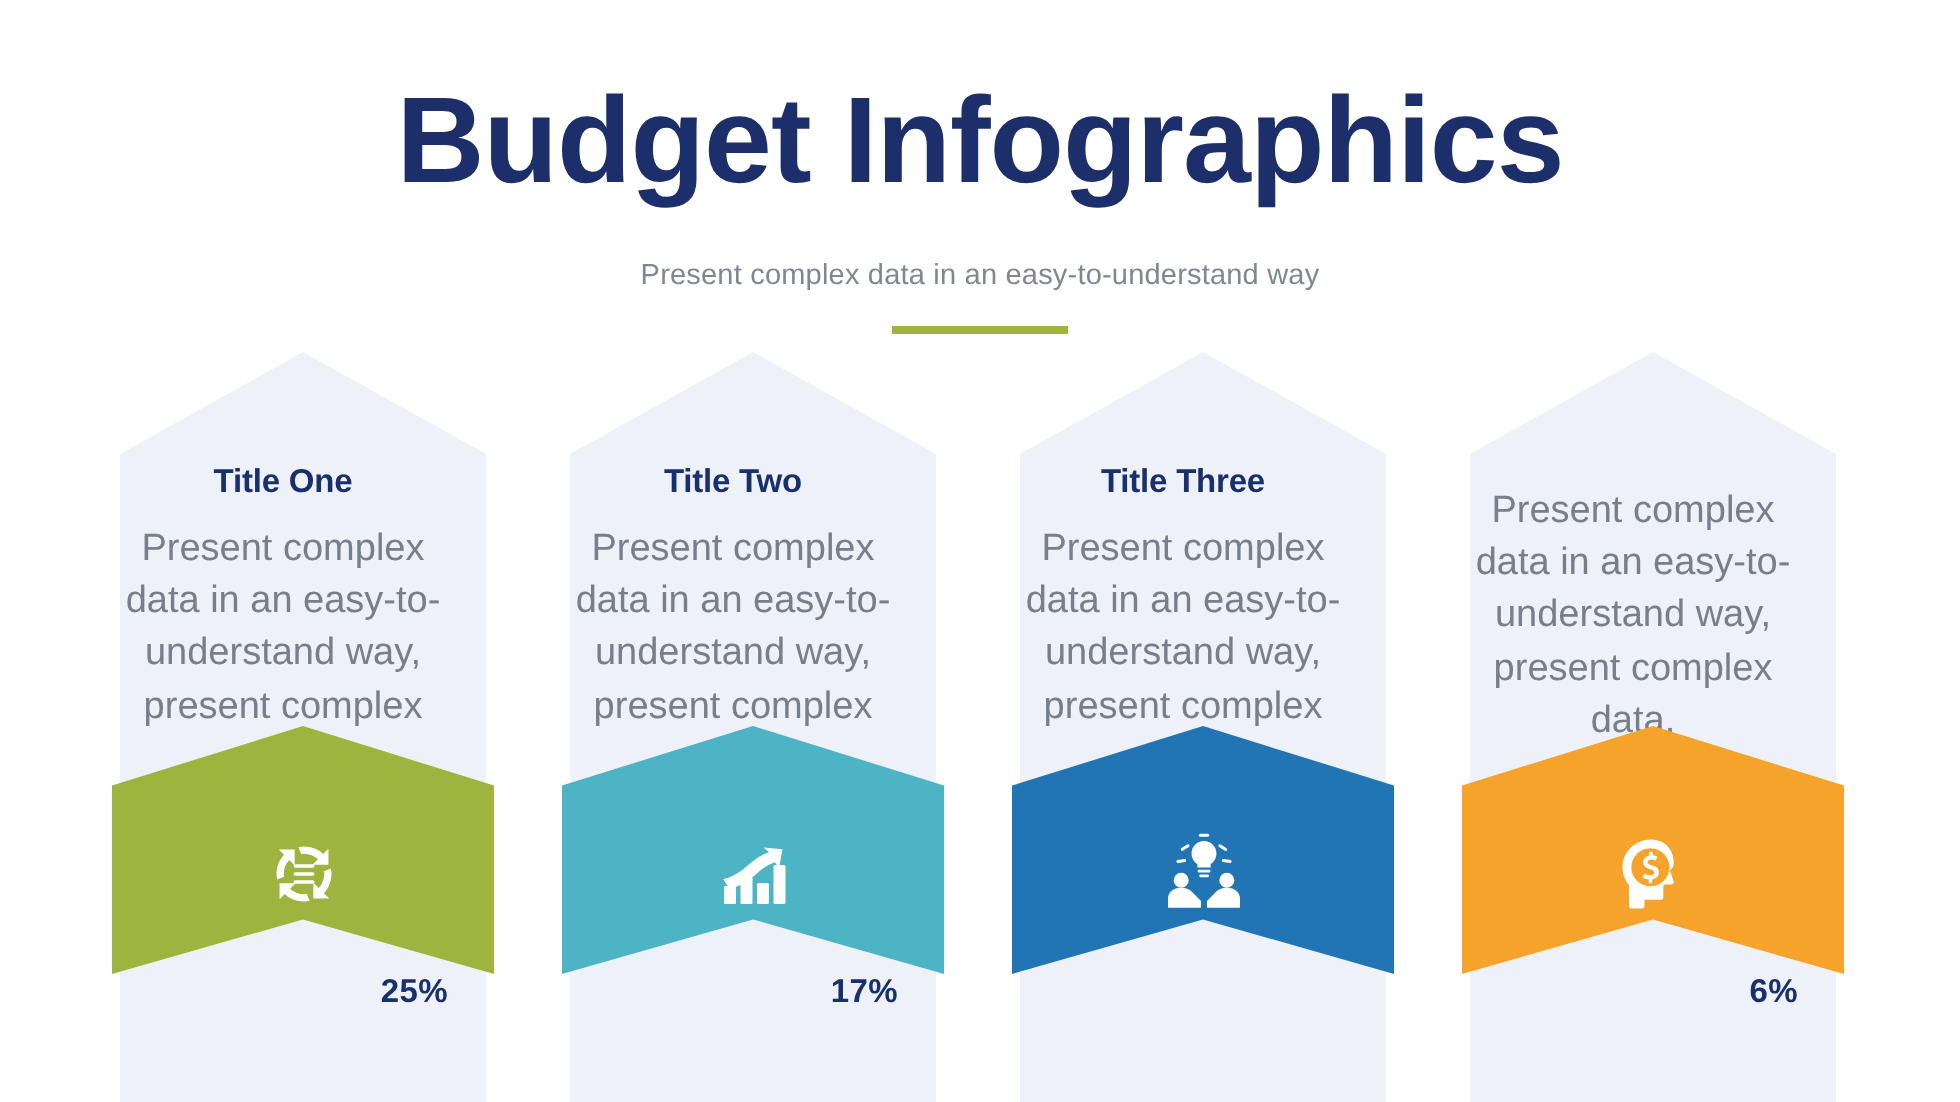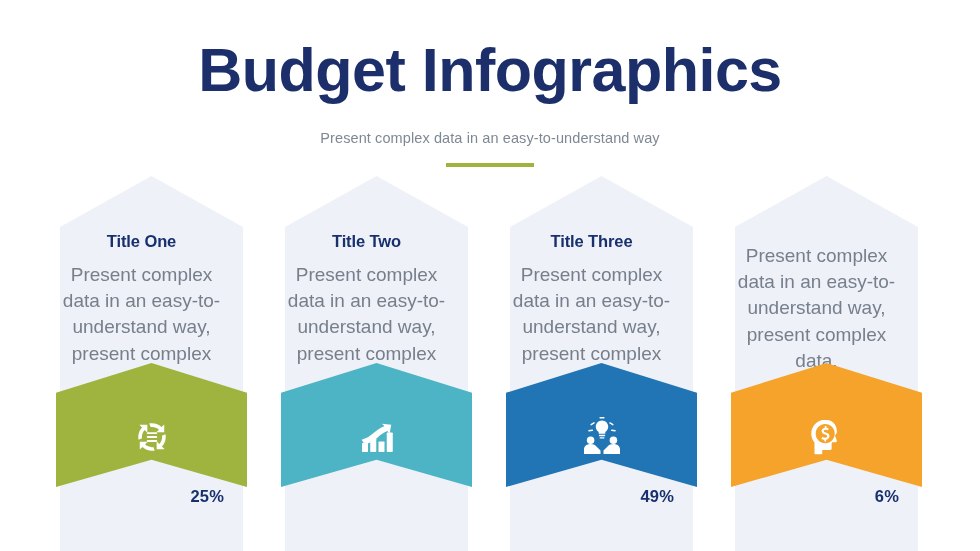--- a/index.html
+++ b/index.html
@@ -187,20 +187,21 @@
         <div class="chev-icon">
           <svg viewBox="0 0 64 64" xmlns="http://www.w3.org/2000/svg" fill="#ffffff">
             <rect x="12" y="40" width="8" height="12" rx="1"></rect>
             <rect x="23" y="34" width="8" height="18" rx="1"></rect>
             <rect x="34" y="38" width="8" height="14" rx="1"></rect>
             <rect x="45" y="26" width="8" height="26" rx="1"></rect>
             <path d="M11.5 35.5c6-1.5 11-4.5 15.5-8.5 4.5-4 9-7.5 15-9.5l-3.5-3.2 12.5 1.2-2.2 12.2-3-3.6c-5 1.8-8.8 4.8-12.8 8.4-4.8 4.3-10.4 7.7-17.3 9.4l-4.2-6.4z"></path>
           </svg>
         </div>
       </div>
+      <div class="pct">17%</div>
     </div>
 
     <div class="column col-2">
       <div class="card-shape"></div>
       <div class="card-text">
         <div class="card-title">Title Three</div>
         <div class="card-body">Present complex data in an easy-to-understand way, present complex data.</div>
       </div>
       <div class="chevron" style="background:#2275b5;">
         <div class="chev-icon">
@@ -213,21 +214,20 @@
             <rect x="41.3" y="13.4" width="6.5" height="2" rx="1" transform="rotate(32 44.5 14.4)"></rect>
             <rect x="13.6" y="22.3" width="6.5" height="2" rx="1" transform="rotate(-8 16.8 23.3)"></rect>
             <rect x="43.9" y="22.3" width="6.5" height="2" rx="1" transform="rotate(8 47.1 23.3)"></rect>
             <circle cx="16.8" cy="36.2" r="5"></circle>
             <path d="M8 54.5v-6.1c0-4.3 3.6-7.2 8.8-7.2 3.2 0 5.9 1.1 7.4 3L30 50v4.5H8z"></path>
             <circle cx="47.2" cy="36.2" r="5"></circle>
             <path d="M56 54.5v-6.1c0-4.3-3.6-7.2-8.8-7.2-3.2 0-5.9 1.1-7.4 3L34 50v4.5h22z"></path>
           </svg>
         </div>
       </div>
-      <div class="pct">49%</div>
     </div>
 
     <div class="column col-3">
       <div class="card-shape"></div>
       <div class="card-text">
         <div class="card-body">Present complex data in an easy-to-understand way, present complex data.</div>
       </div>
       <div class="chevron" style="background:#f5a32a;">
         <div class="chev-icon">
           <svg viewBox="0 0 64 64" xmlns="http://www.w3.org/2000/svg">

